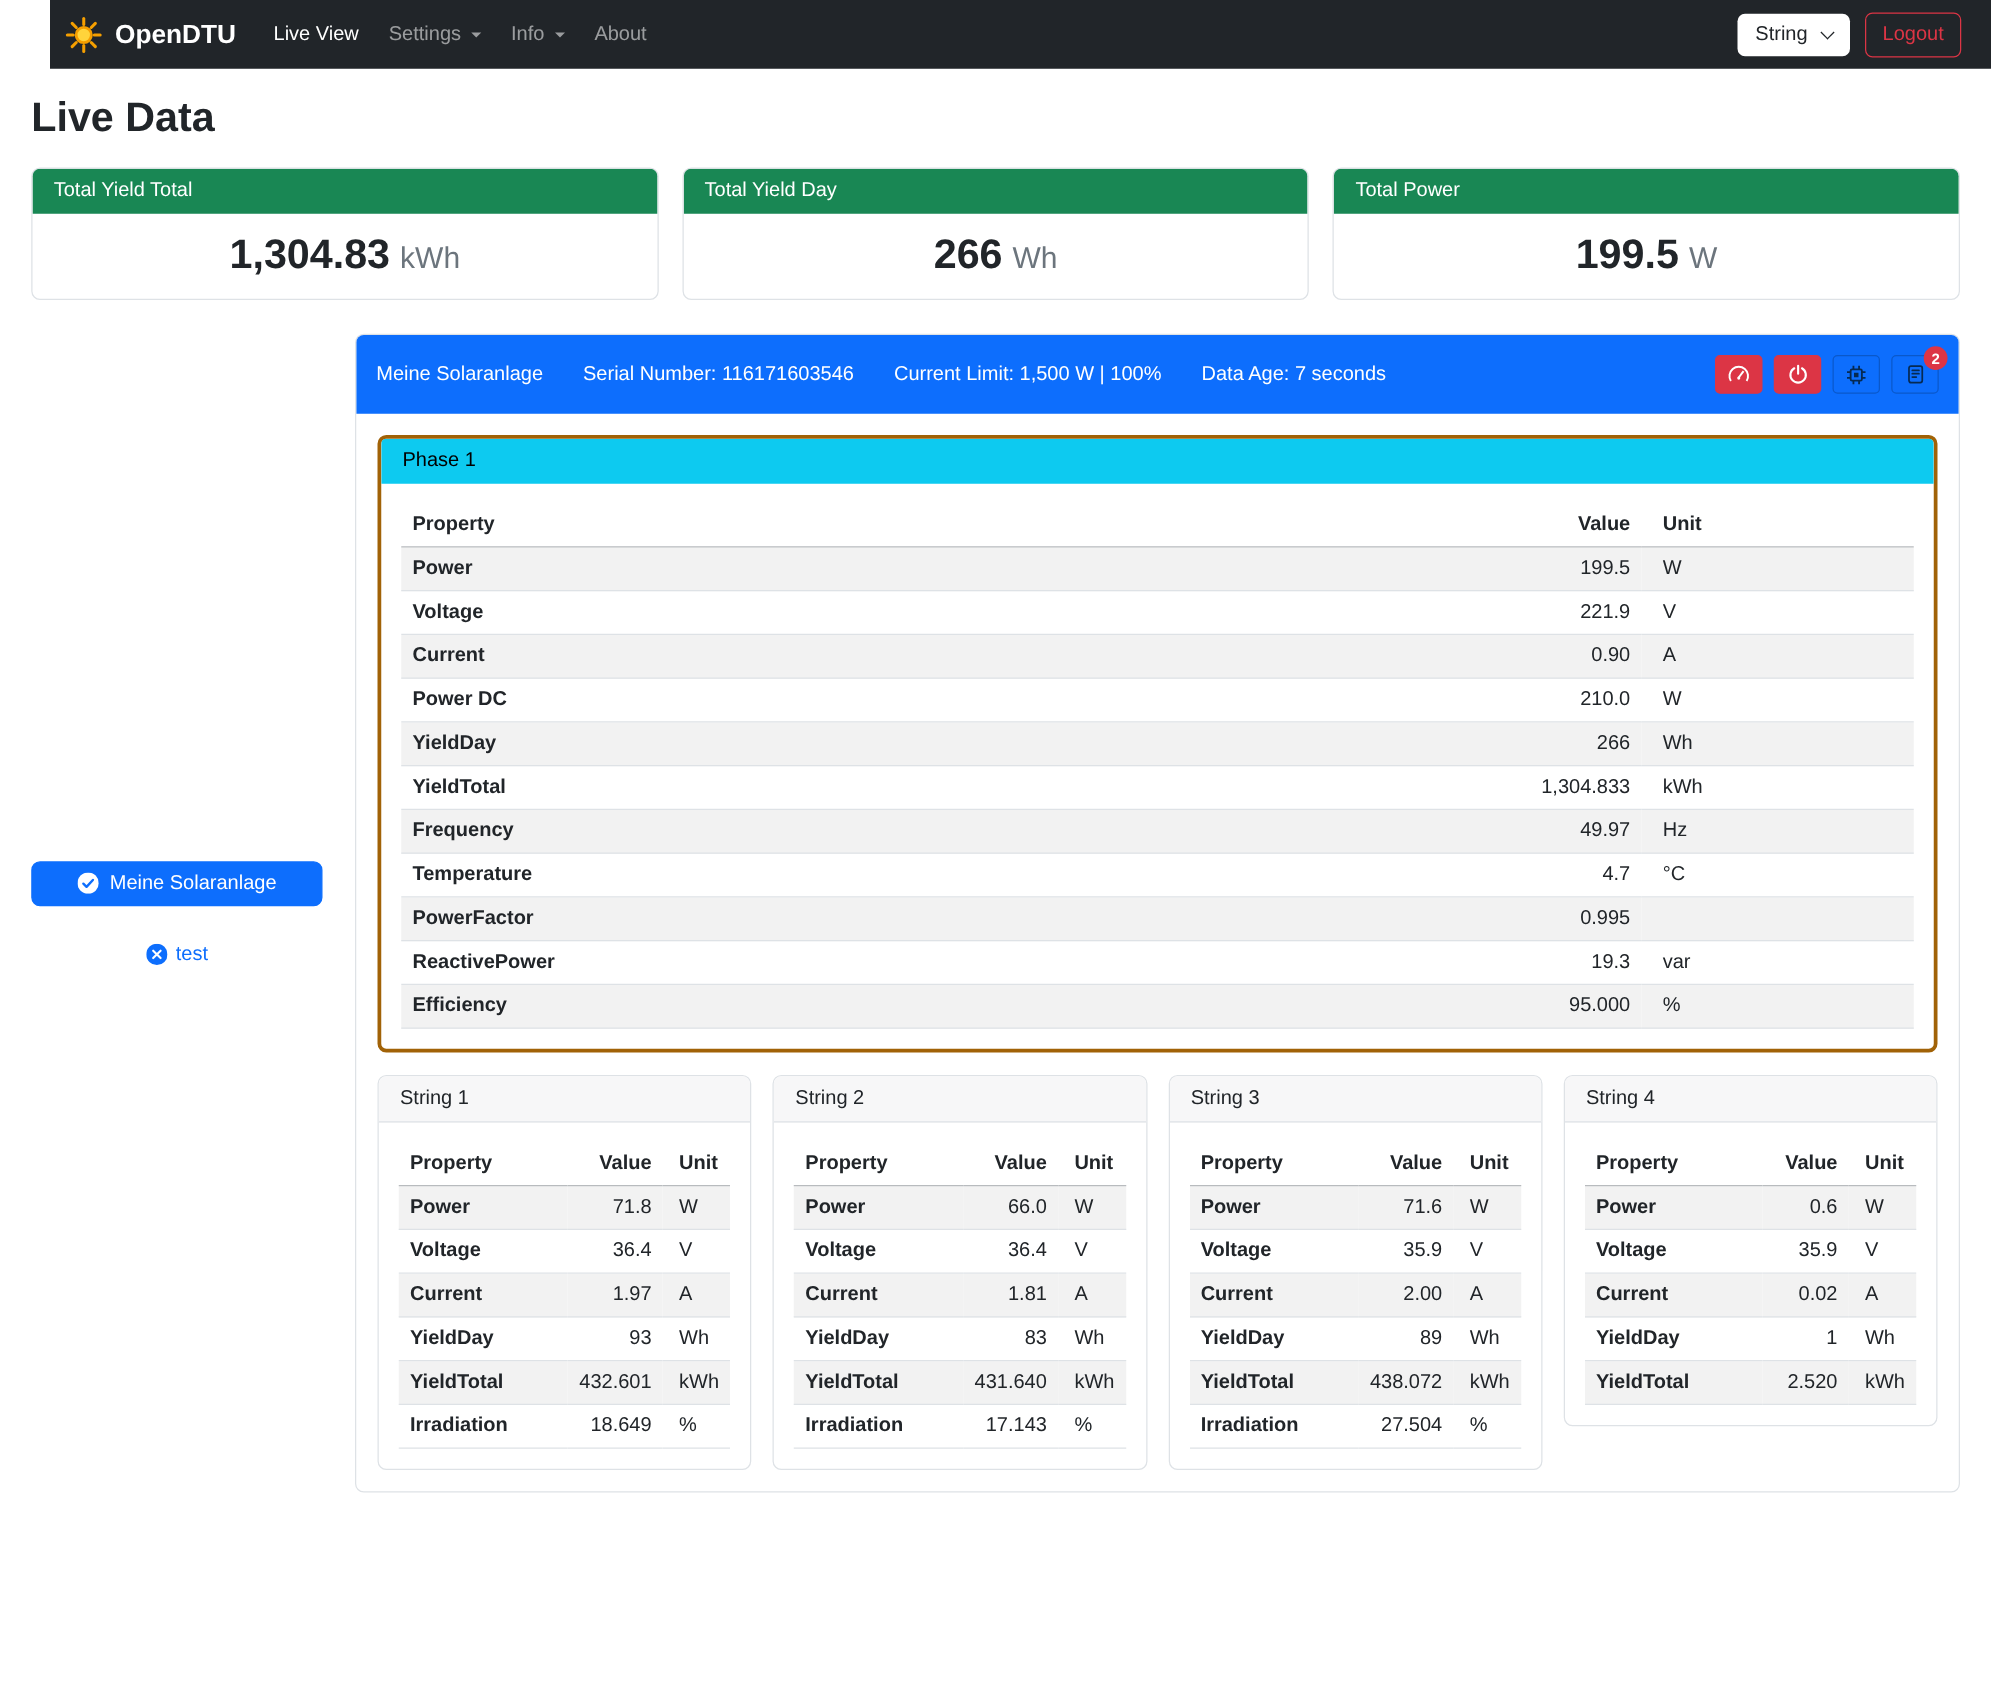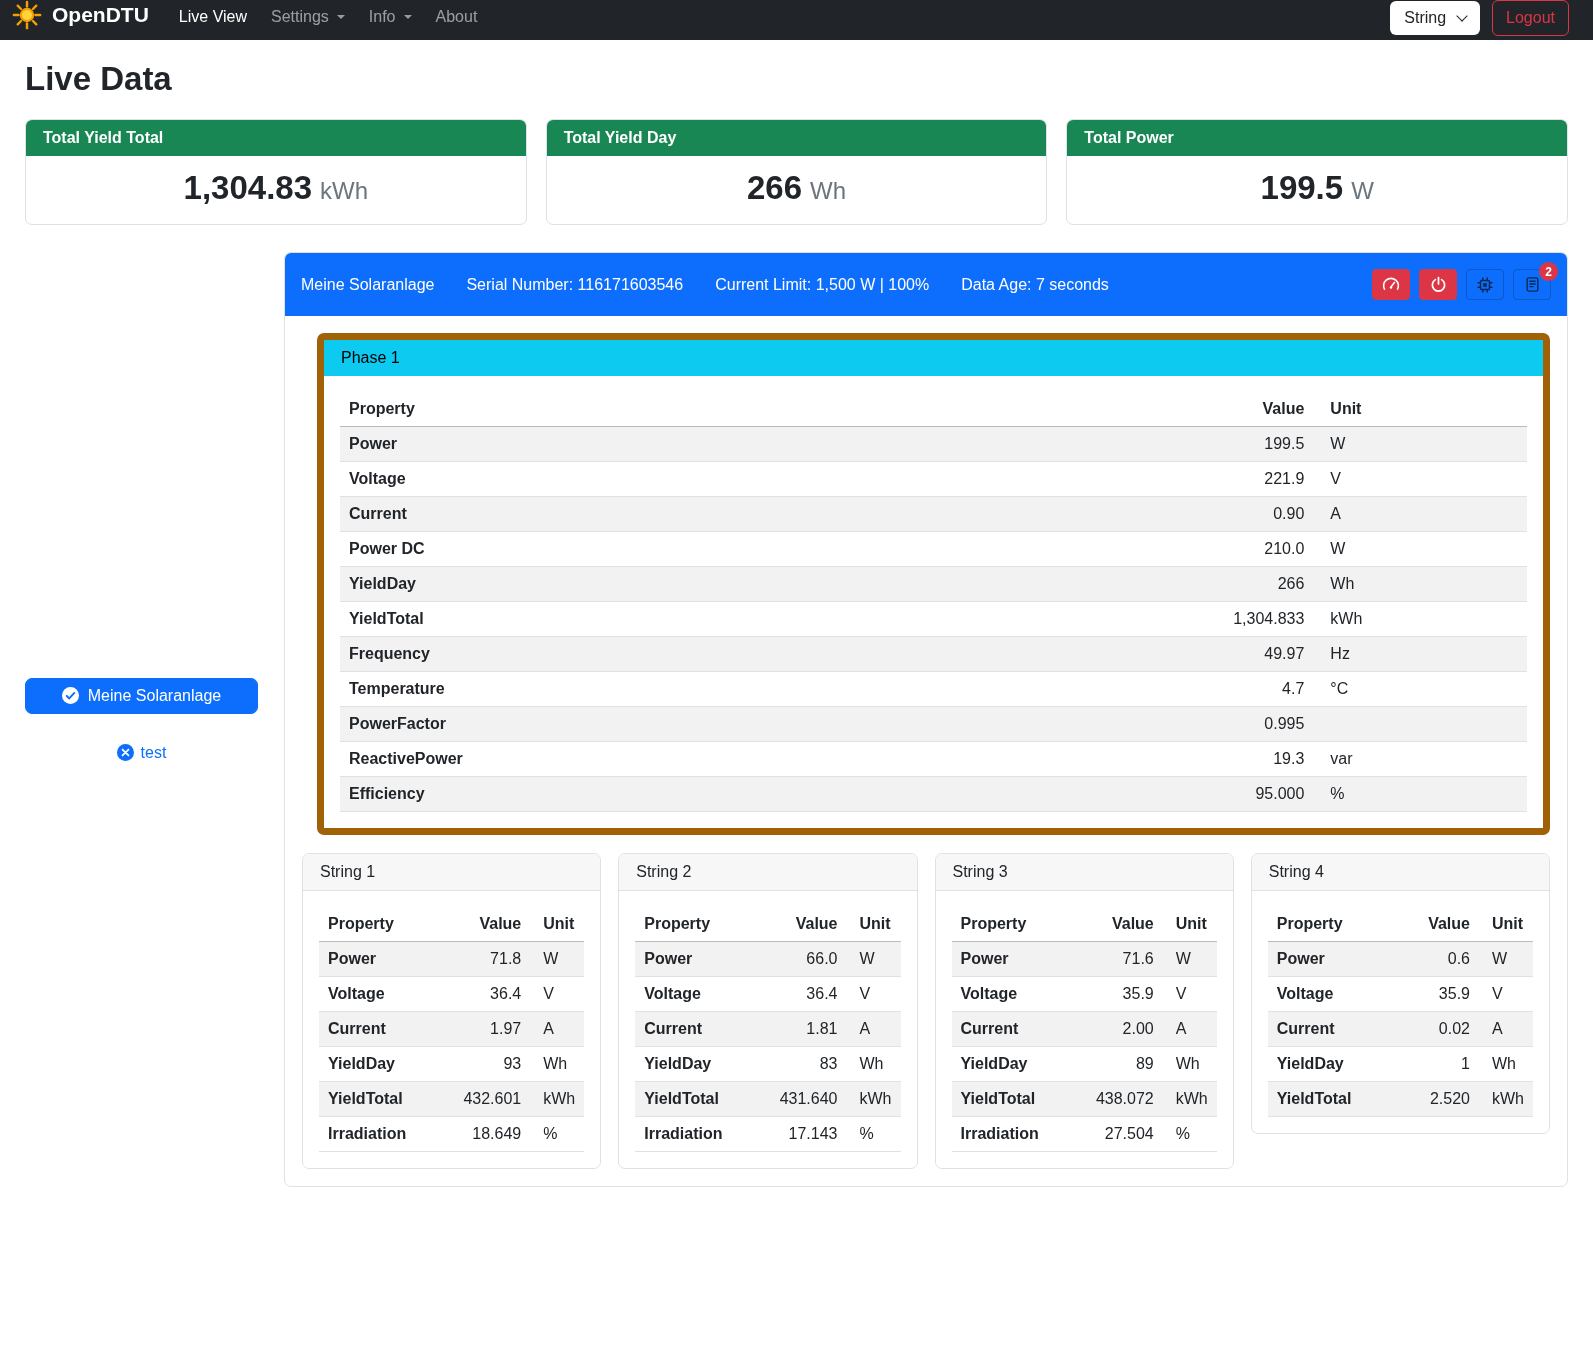--- a/index.html
+++ b/index.html
@@ -7,24 +7,25 @@
     font-family: "Liberation Sans", "DejaVu Sans", sans-serif;
     background: #fff;
     color: #212529;
     font-size: 16px;
     min-width: 1560px;
   }
 
   
   .navbar {
     background: #212529;
-    height: 40px;
+    height: 55px;
     display: flex;
-    align-items: flex-start;
+    align-items: center;
     padding: 0 24px 0 12px;
+    margin-left: 40px;
   }
   .brand { display: flex; align-items: center; gap: 10px; color: #fff; font-size: 21px; font-weight: 700; margin-right: 22px; cursor: pointer; }
   .nav-links { display: flex; align-items: center; }
   .nav-link {
     color: rgba(255,255,255,.55);
     padding: 8px 8px;
     margin-right: 8px;
     font-size: 16px;
     text-decoration: none;
     display: flex; align-items: center; gap: 6px;
@@ -54,21 +55,21 @@
     border-radius: 6px; padding: 8px 13px; font-size: 16px; cursor: pointer;
     font-family: inherit;
   }
 
   
   .content { padding: 0 25px 10px; }
   h1.page-title { font-size: 33px; font-weight: 600; margin: 20px 0 21px; }
 
   .summary-row { display: grid; grid-template-columns: repeat(3, 1fr); gap: 19px; margin-bottom: 27px; }
   .card { border: 1px solid #dee2e6; border-radius: 7px; overflow: hidden; background: #fff; }
-  .card-header-green { background: #198754; color: #fff; padding: 9px 17px; font-size: 16px; font-weight: bold; }
+  .card-header-green { background: #198754; color: #fff; padding: 9px 17px; font-size: 16px; }
   .card-value { text-align: center; padding: 13px 16px 17px; }
   .value-number { font-size: 33px; font-weight: 600; color: #212529; }
   .value-unit { font-size: 24px; color: #6c757d; margin-left: 8px; }
 
   .layout-row { display: flex; gap: 26px; align-items: center; padding-bottom: 18px; }
 
   
   .sidebar { width: 233px; flex: none; display: flex; flex-direction: column; align-items: center; }
   .inverter-btn {
     width: 100%; background: #0d6efd; border: 1px solid #0d6efd; color: #fff;
@@ -99,21 +100,21 @@
   .count-badge {
     position: absolute; top: -8px; right: -8px;
     background: #dc3545; color: #fff; font-size: 12px; font-weight: 700;
     border-radius: 50%; min-width: 19px; height: 19px;
     display: flex; align-items: center; justify-content: center; padding: 0 4px;
   }
 
   .panel-body { padding: 17px; display: flex; flex-direction: column; gap: 18px; }
 
   
-  .phase-card { border: 7px solid #a16207; border-radius: 7px; overflow: hidden; margin-left: 15px; }
+  .phase-card { border: 3px solid #a16207; border-radius: 7px; overflow: hidden; }
   .phase-header { background: #0dcaf0; color: #000; padding: 9px 17px; font-size: 16px; }
   .table-wrap { padding: 16px; }
 
   table { width: 100%; border-collapse: collapse; font-size: 16px; }
   th, td { padding: 8px 9px; text-align: left; border-bottom: 1px solid #dee2e6; vertical-align: middle; }
   thead th { font-weight: 700; border-bottom: 1px solid #b8bbbe; }
   tbody th { font-weight: 700; }
   tbody tr:nth-child(odd) { background: #f2f2f2; }
   .col-val, td.val { text-align: right; }
   .phase-table .col-prop { width: 66%; }

